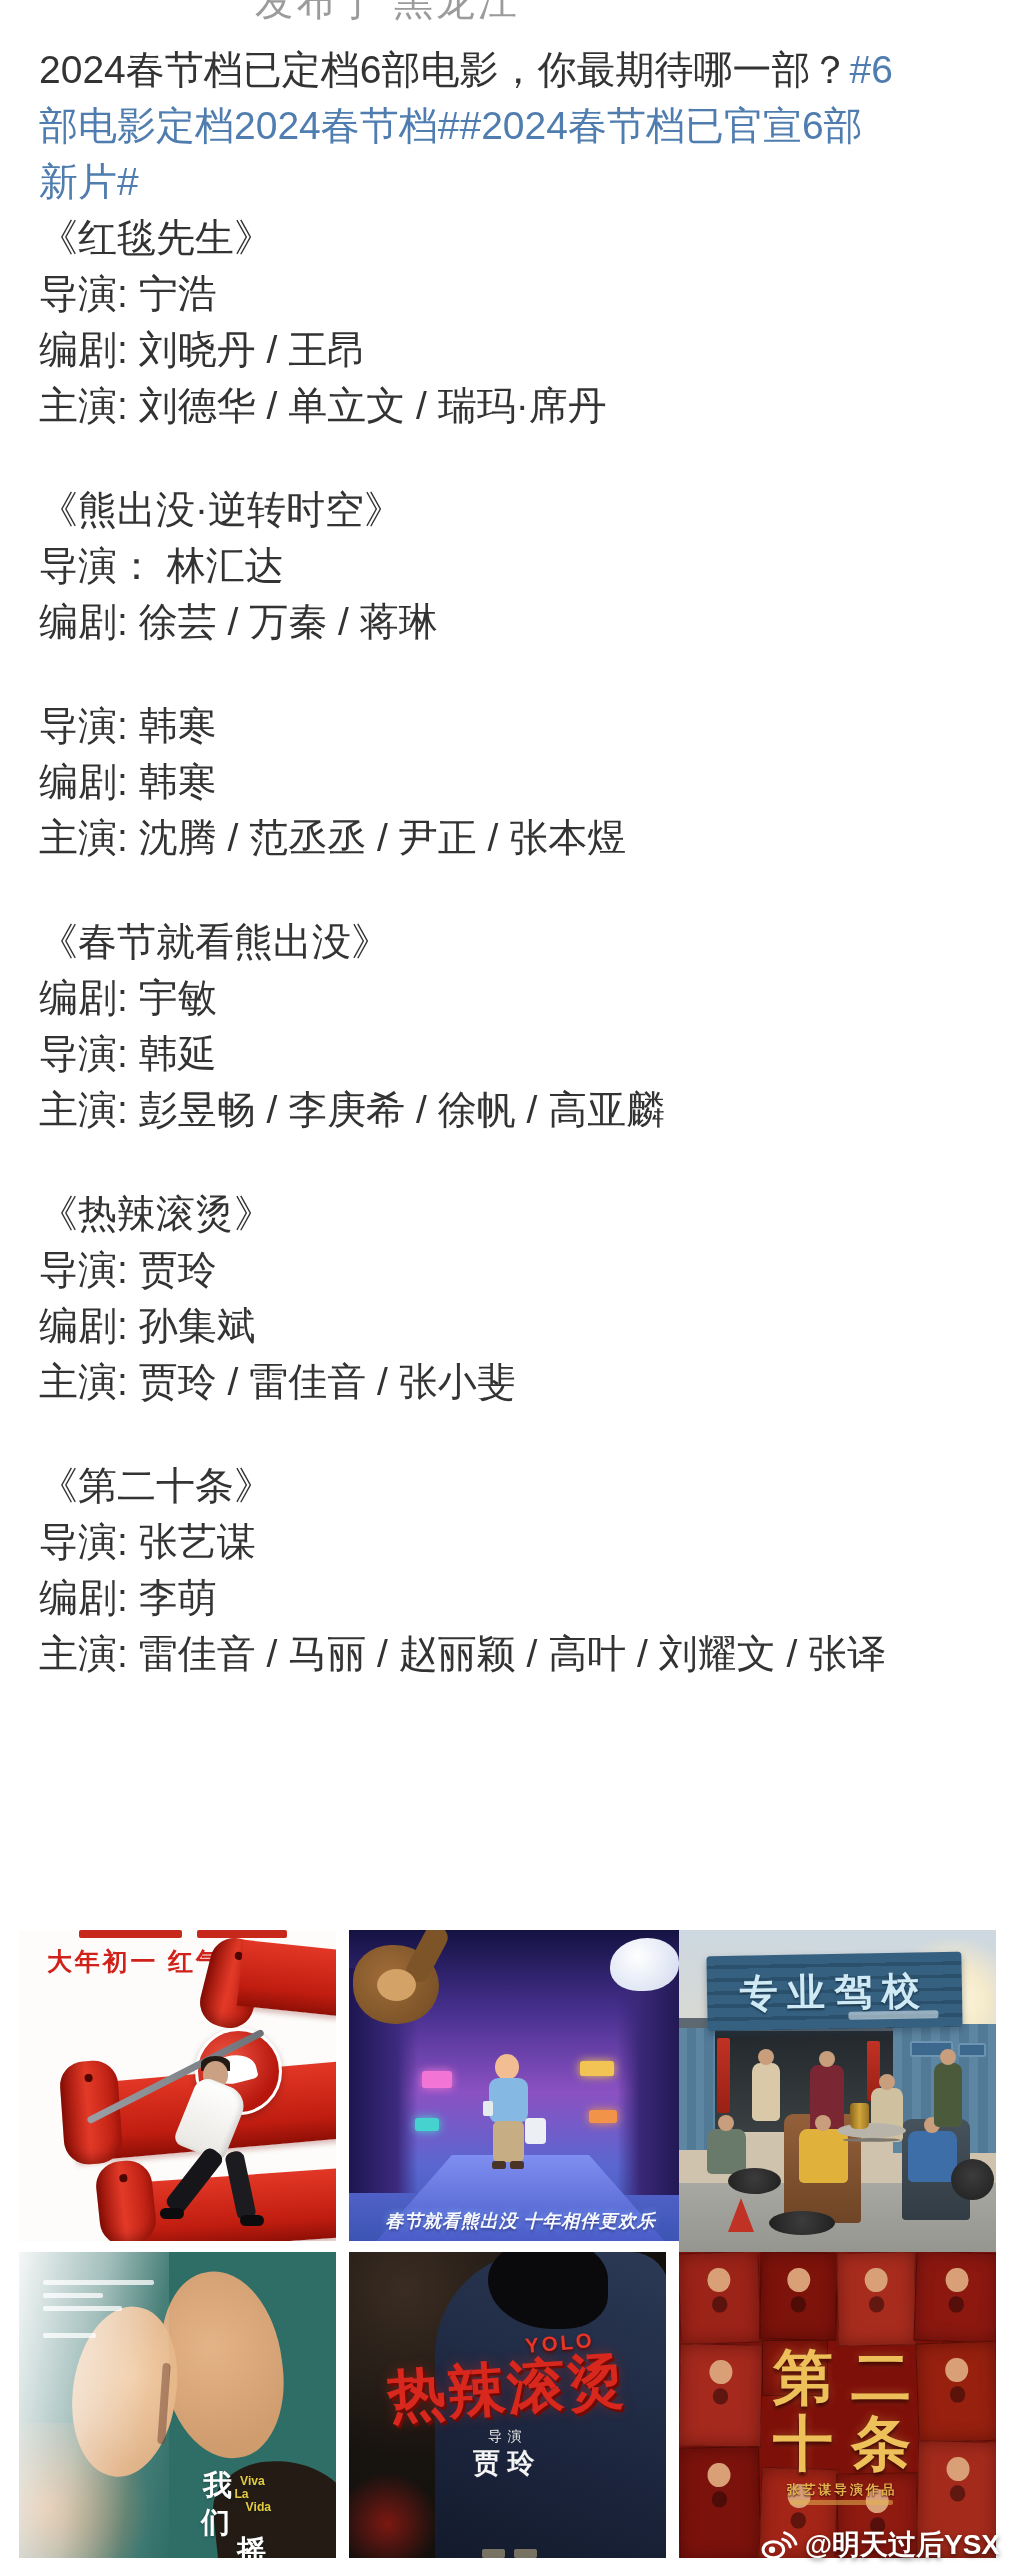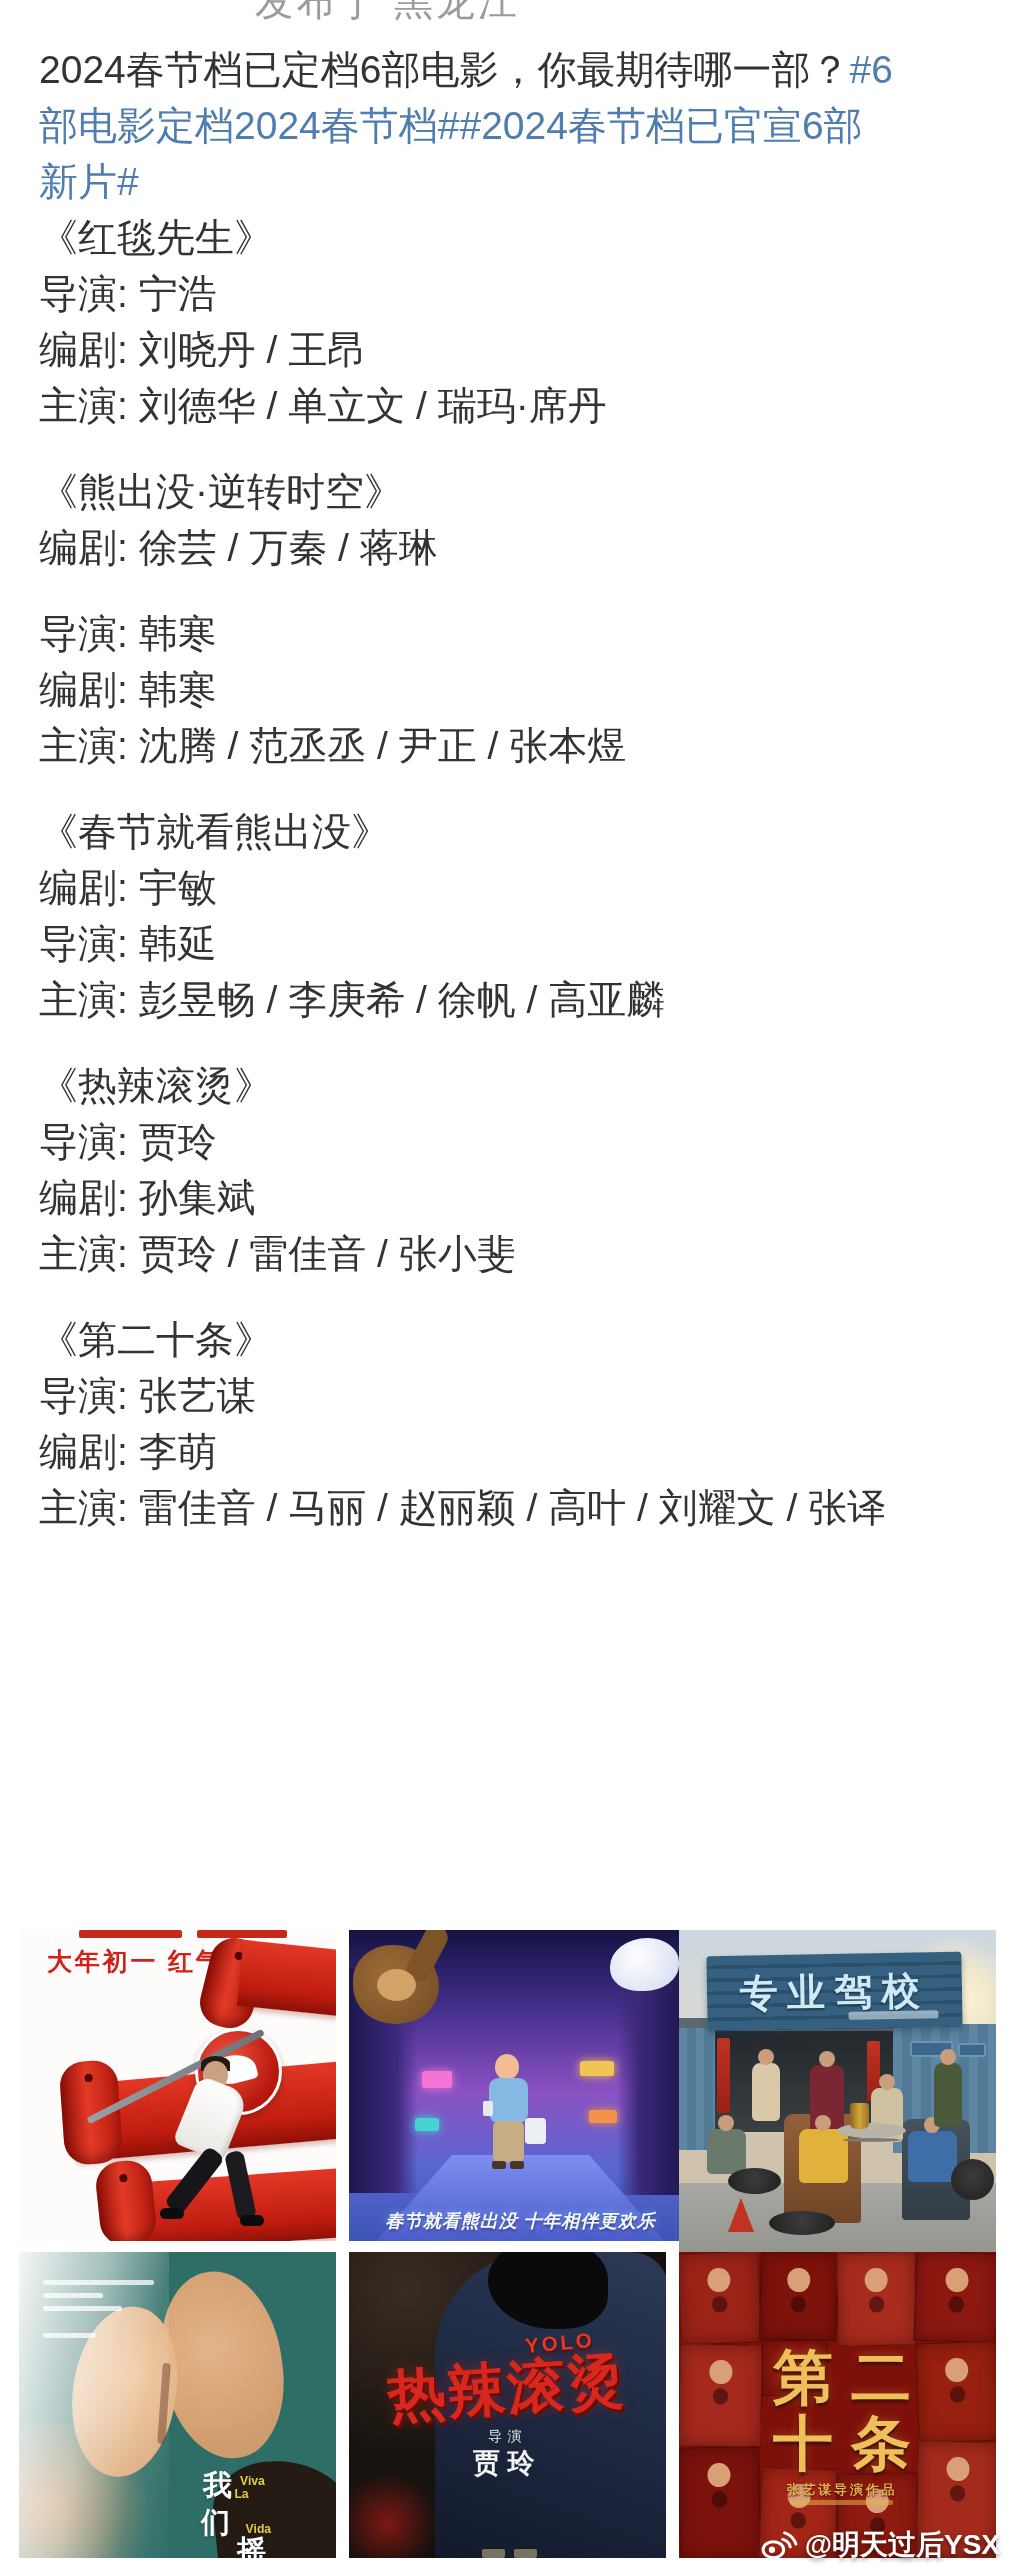--- a/index.html
+++ b/index.html
@@ -5,21 +5,21 @@
   html,body{margin:0;padding:0;background:#fff;}
   .page{position:relative;width:1013px;height:2576px;background:#ffffff;overflow:hidden;
         font-family:"Liberation Sans","DejaVu Sans",sans-serif;color:#333;}
   
   .loc{position:absolute;top:-25px;left:255px;font-size:39px;color:#9b9b9b;letter-spacing:2.8px;white-space:nowrap;}
   
   .post-text{position:absolute;left:39px;top:42px;width:938px;font-size:39px;line-height:56px;}
   .post-text p{margin:0;white-space:nowrap;}
   .post-text .wrapline{white-space:nowrap;}
   a.tag{color:#507daf;text-decoration:none;cursor:pointer;}
-  .mblock{margin-top:30px;}
+  .mblock{margin-top:48px;}
   .mblock.first{margin-top:0;}
   
   .poster{position:absolute;overflow:hidden;background:#ddd;cursor:pointer;}
   .poster *{position:absolute;}
   
   .p1{background:#fdfcfa;}
   .p1 .cutbar{background:#c8281c;height:8.4px;top:0;border-radius:1.9px;}
   .p1 .tag1{position:absolute;left:28px;top:15px;font-size:25px;font-weight:bold;color:#d0211a;letter-spacing:2.8px;white-space:nowrap;}
   .roll{background:linear-gradient(90deg,#8f0f06,#e33a28 45%,#b51a0e);border-radius:24.4px;box-shadow:inset 0 -5.6px 11.3px rgba(90,5,0,.5);}
   .roll::after{content:"";position:absolute;left:50%;top:13px;width:7.5px;height:7.5px;margin-left:-3.8px;border-radius:50%;background:#4d0600;}
@@ -84,21 +84,21 @@
      background:radial-gradient(circle at 55% 40%,#efc498,#dcab7c 75%);}
   .p4 .gap{left:141px;top:111px;width:7.5px;height:81px;border-radius:3.8px;background:rgba(110,62,40,.55);transform:rotate(4deg);}
   .p4 .veil{left:0;top:0;width:150px;height:100%;background:linear-gradient(100deg,rgba(255,255,255,.95) 0%,rgba(255,255,255,.55) 45%,rgba(255,255,255,.12) 75%,rgba(255,255,255,0) 100%);}
   .p4 .warm{left:-22.5px;top:171px;width:159px;height:141px;background:radial-gradient(circle at 30% 60%,rgba(222,140,72,.85),rgba(222,140,72,0) 75%);}
   .p4 .dark{right:-19px;bottom:-15px;width:141px;height:113px;border-radius:40% 60% 0 0;background:#241b15;transform:rotate(-6deg);}
   .p4 .cr{background:rgba(255,255,255,.75);height:4.7px;border-radius:1.9px;}
   .p4 .zh{color:#fff;font-weight:bold;text-shadow:0 0.9px 2.8px rgba(0,40,35,.5);font-size:29px;}
   .p4 .latin{left:221px;top:223px;color:#e7c93e;font-size:12.2px;font-weight:bold;line-height:13px;text-shadow:0 0.9px 1.9px rgba(0,40,35,.6);}
   .p4 .latin span{display:block;position:static;}
   .p4 .latin span:nth-child(2){margin-left:-5.6px;}
-  .p4 .latin span:nth-child(3){margin-left:5.6px;margin-top:22px;}
+  .p4 .latin span:nth-child(3){margin-left:5.6px;}
   
   .p5{background:radial-gradient(circle at 18% 12%,#3a2c22 0%,#17130f 45%,#0e0c0c 100%);}
   .p5 .fig5{left:86px;top:0;width:234px;height:306px;border-radius:103px 38px 0 0;background:linear-gradient(200deg,#2c3a55 0%,#1d2740 55%,#131a2c 100%);}
   .p5 .hair5{left:139px;top:-13px;width:120px;height:90px;border-radius:50% 50% 40% 60%;background:#0a0a0d;}
   .p5 .glove{left:-13px;bottom:-17px;width:103px;height:103px;border-radius:50%;background:radial-gradient(circle,#7c1812,rgba(124,24,18,0) 70%);}
   .p5 .yolo{left:176px;top:79px;font-size:20.6px;font-weight:bold;color:#e6362a;letter-spacing:2.8px;transform:rotate(-5deg);text-shadow:0 1.9px 2.8px #560803;}
   .p5 .t5{left:3.8px;top:98px;width:309px;text-align:center;font-size:58px;font-weight:bold;color:#d8281e;
      letter-spacing:1.9px;transform:rotate(-4deg);text-shadow:1.9px 2.8px 0 #6e0b05,0 0 13px rgba(216,40,30,.45);white-space:nowrap;}
   .p5 .dlab{left:0;top:176px;width:100%;text-align:center;font-size:14px;color:#e8e8e8;letter-spacing:5.6px;}
   .p5 .dname{left:0;top:193px;width:100%;text-align:center;font-size:27px;font-weight:bold;color:#f4f4f4;letter-spacing:7.5px;}
@@ -130,20 +130,21 @@
 
     <div class="mblock first">
       <p>《红毯先生》</p>
       <p>导演: 宁浩</p>
       <p>编剧: 刘晓丹 / 王昂</p>
       <p>主演: 刘德华 / 单立文 / 瑞玛·席丹</p>
     </div>
 
     <div class="mblock">
       <p>《熊出没·逆转时空》</p>
+      <p>导演： 林汇达</p>
       <p>编剧: 徐芸 / 万秦 / 蒋琳</p>
     </div>
 
     <div class="mblock">
       <p>导演: 韩寒</p>
       <p>编剧: 韩寒</p>
       <p>主演: 沈腾 / 范丞丞 / 尹正 / 张本煜</p>
     </div>
 
     <div class="mblock">

